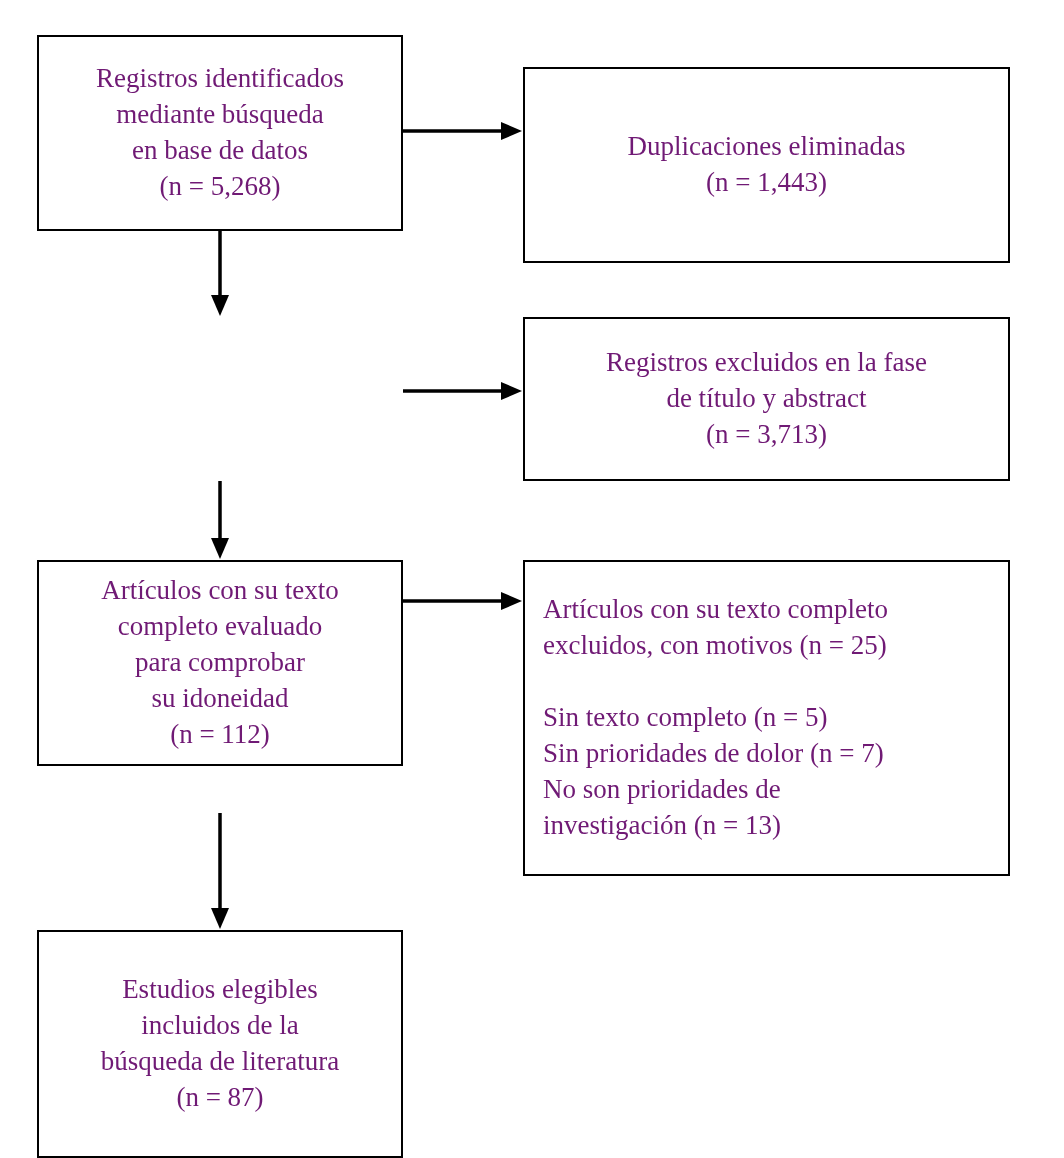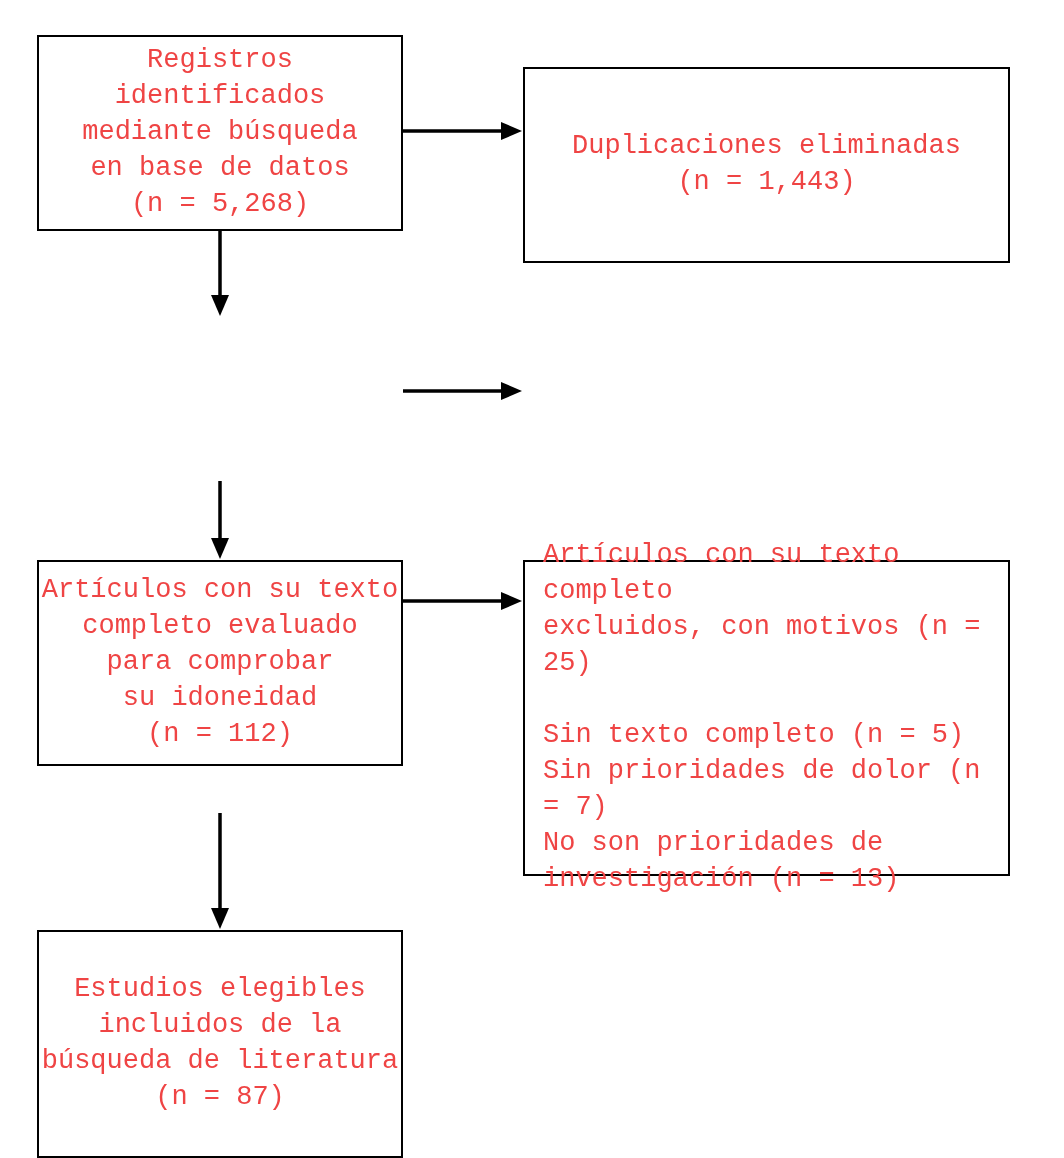--- a/index.html
+++ b/index.html
@@ -5,22 +5,22 @@
   html, body {
     margin: 0;
     padding: 0;
     background: #ffffff;
   }
   .canvas {
     position: relative;
     width: 1064px;
     height: 1158px;
     background: #ffffff;
-    color: #ef4444;
-    font-family: Liberation Mono, monospace;
+    color: #701a75;
+    font-family: Liberation Serif, serif;
     overflow: hidden;
   }
   .box {
     position: absolute;
     box-sizing: border-box;
     border: 2.5px solid #000000;
     background: #ffffff;
     display: flex;
     align-items: center;
     justify-content: center;
@@ -71,20 +71,25 @@
 incluidos de la
 búsqueda de literatura
 (n = 87)</span>
   </div>
 
   <div class="box" style="left:523px; top:35px; width:487px; height:196px;margin-top:32px;">
     <span>Duplicaciones eliminadas
 (n = 1,443)</span>
   </div>
 
+  <div class="box" style="left:523px; top:317px; width:487px; height:164px;">
+    <span>Registros excluidos en la fase
+de título y abstract
+(n = 3,713)</span>
+  </div>
 
   <div class="box left-align" style="left:523px; top:560px; width:487px; height:316px;">
     <span>Artículos con su texto completo
 excluidos, con motivos (n = 25)
 
 Sin texto completo (n = 5)
 Sin prioridades de dolor (n = 7)
 No son prioridades de
 investigación (n = 13)</span>
   </div>

